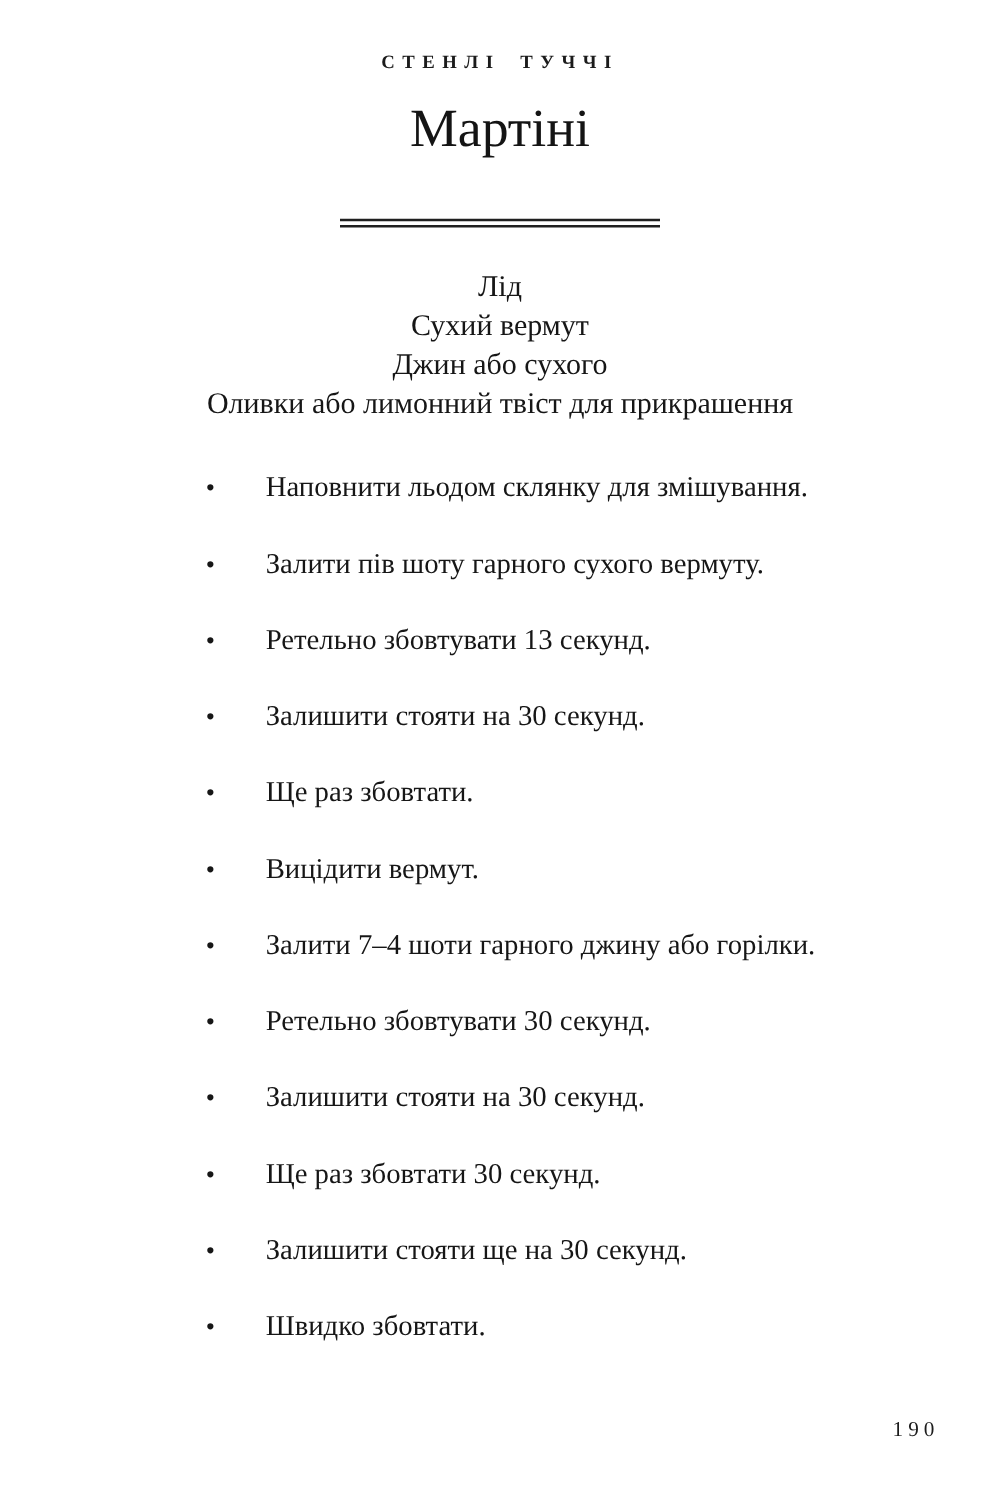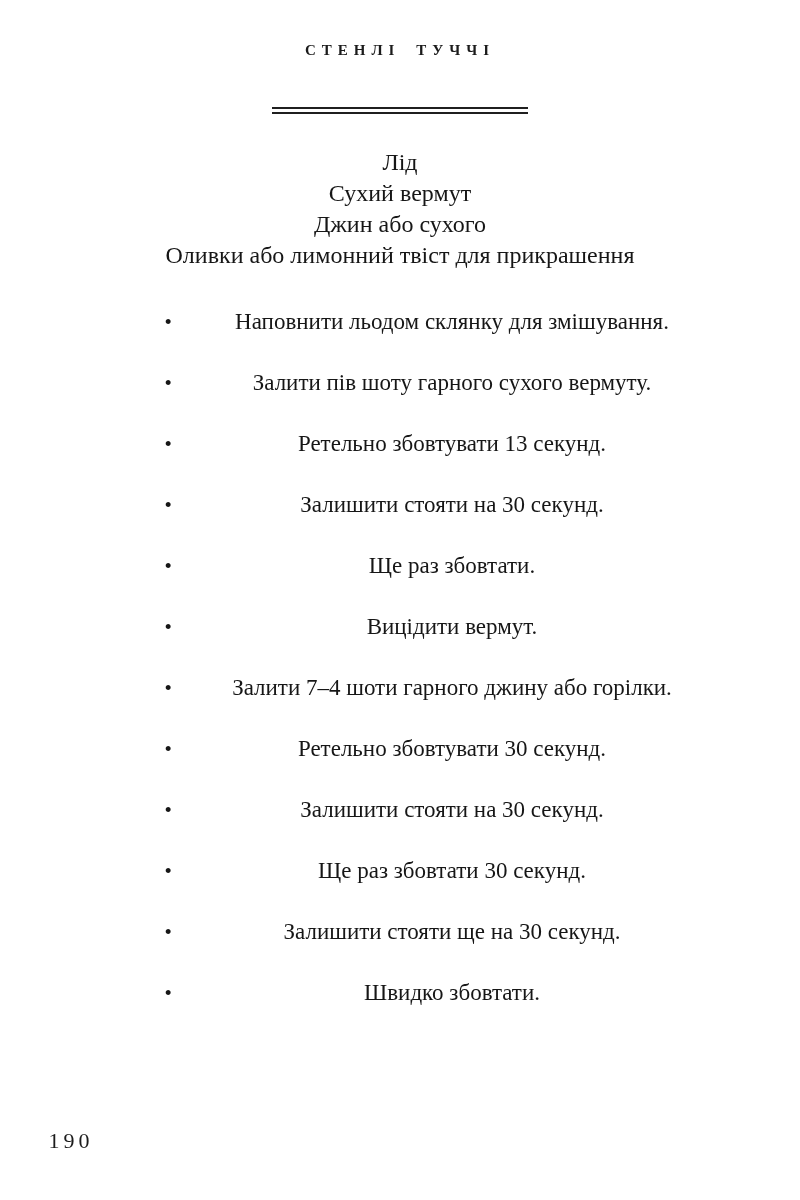--- a/index.html
+++ b/index.html
@@ -63,40 +63,40 @@
     color: #161616;
   }
   .bullet {
     flex: 0 0 48px;
     padding-left: 6px;
     font-size: 21px;
     line-height: 30px;
   }
   .step-text {
     flex: 1 1 auto;
-    text-align: center;
   }
   .page-number {
     position: absolute;
     left: 0;
     right: 0;
     bottom: 46px;
-    text-align: left;
-    font-size: 22px;
+    text-align: right;
+    font-size: 17px;
     letter-spacing: 4px;
     color: #1c1c1c;
   }
 </style>
 </head>
 <body>
 
 <div class="page">
 
   <div class="running-header">СТЕНЛІ ТУЧЧІ</div>
 
+  <h1 class="chapter-title">Мартіні</h1>
 
   <div class="divider"></div>
 
   <div class="ingredients">
     <div>Лід</div>
     <div>Сухий вермут</div>
     <div>Джин або сухого</div>
     <div>Оливки або лимонний твіст для прикрашення</div>
   </div>
 

